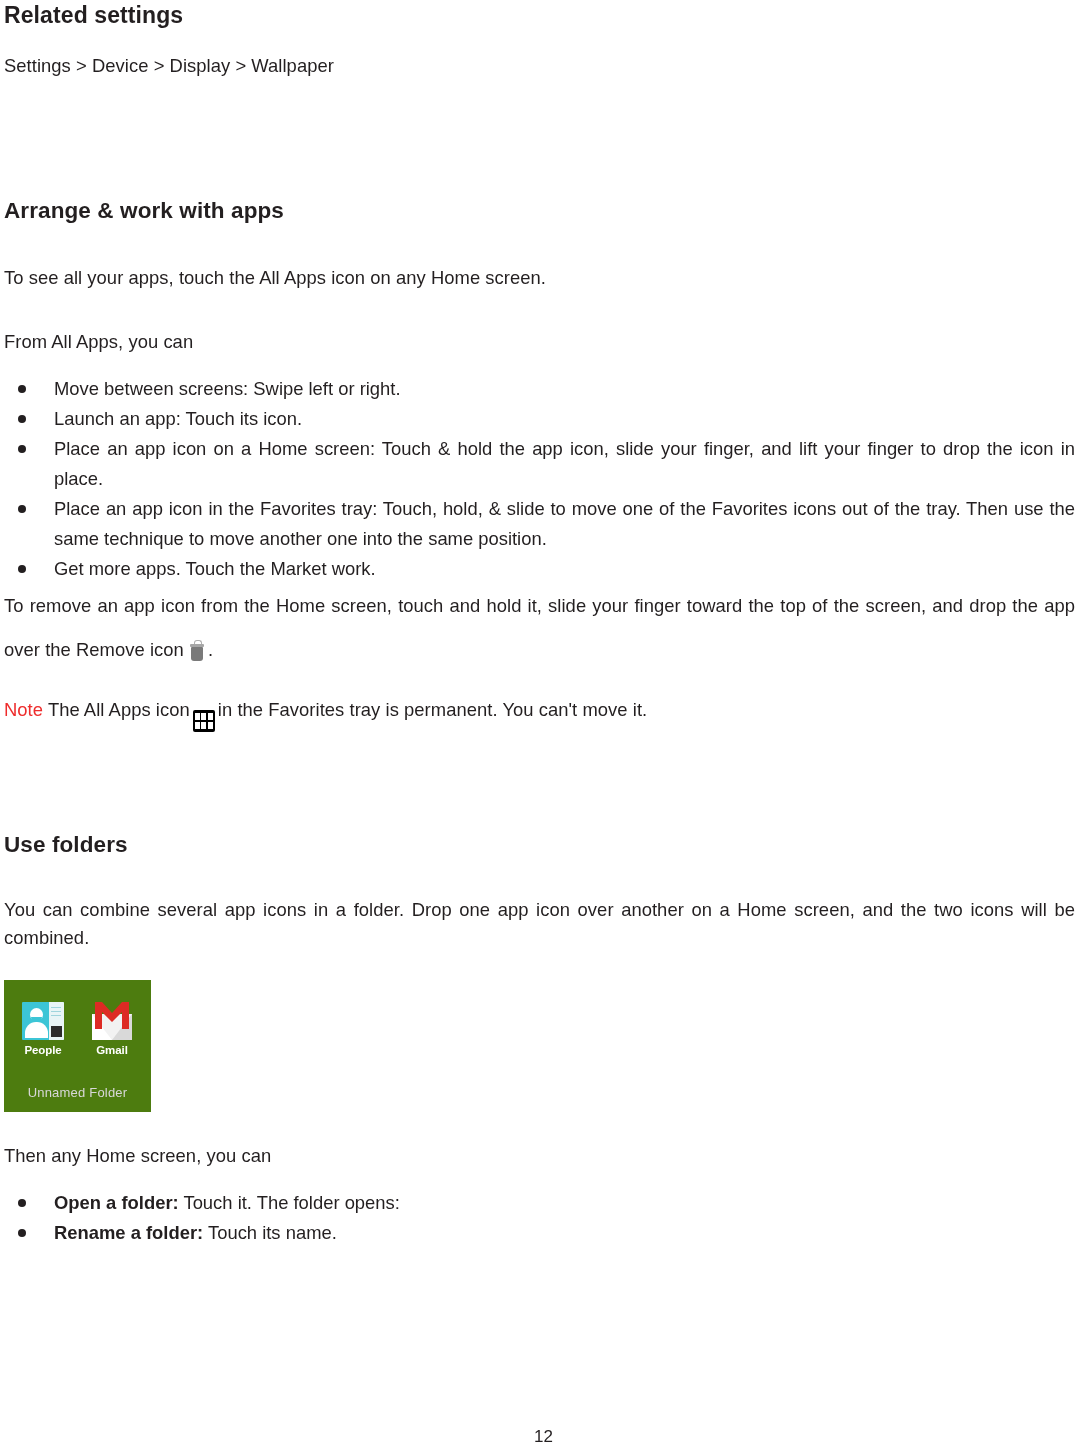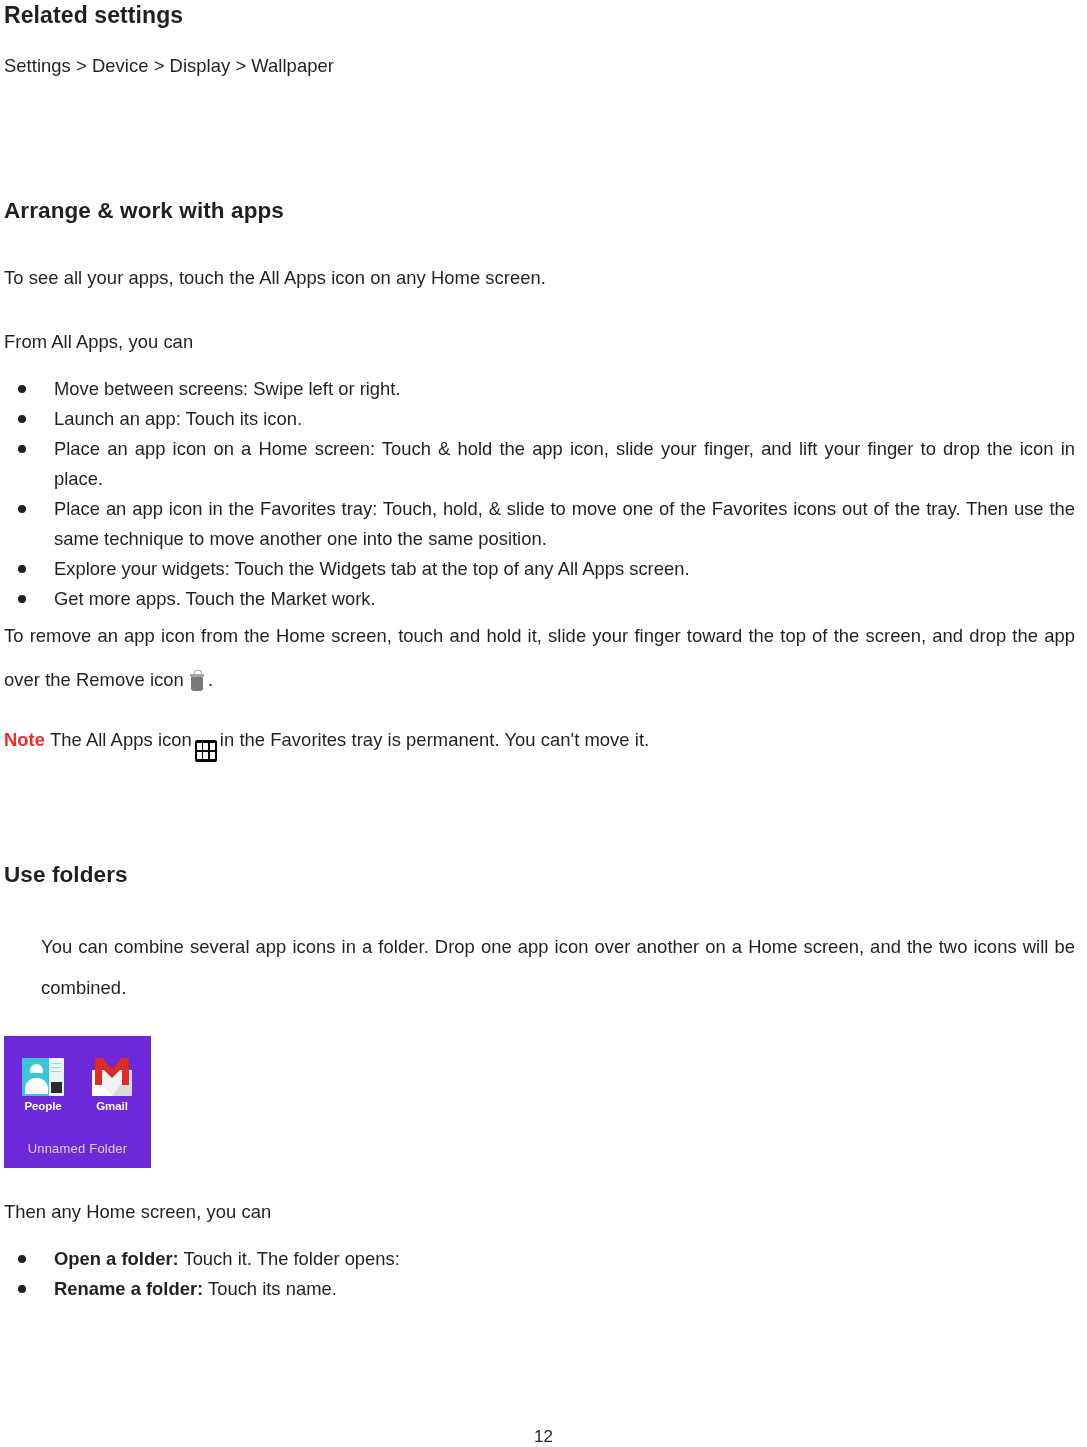--- a/index.html
+++ b/index.html
@@ -140,28 +140,28 @@
     grid-template-rows: repeat(2, 1fr);
     gap: 1.5px;
     width: 100%;
     height: 100%;
   }
   .icon-allapps .cell {
     background: #ffffff;
   }
 
   .note-word {
-    font-weight: bold;
+    font-weight: normal;
   }
 
   
   .folder-shot {
     width: 147px;
     height: 132px;
-    background: #6d28d9;
+    background: #4d7c0f;
     position: relative;
     box-sizing: border-box;
   }
   .folder-apps {
     display: flex;
     padding: 22px 10px 0 10px;
     justify-content: space-between;
   }
   .app-tile {
     width: 58px;
@@ -337,24 +337,20 @@
     <li>
       <span class="dot"></span>
       <span>Place an app icon on a Home screen: Touch &amp; hold the app icon, slide your finger, and lift your finger to drop the icon in place.</span>
     </li>
     <li>
       <span class="dot"></span>
       <span>Place an app icon in the Favorites tray: Touch, hold, &amp; slide to move one of the Favorites icons out of the tray. Then use the same technique to move another one into the same position.</span>
     </li>
     <li>
       <span class="dot"></span>
-      <span>Explore your widgets: Touch the Widgets tab at the top of any All Apps screen.</span>
-    </li>
-    <li>
-      <span class="dot"></span>
       <span>Get more apps. Touch the Market work.</span>
     </li>
   </ul>
 
   <div class="para justify" style="line-height:44px;">
     <span>To remove an app icon from the Home screen, touch and hold it, slide your finger toward the top of the screen, and drop the app over the Remove icon</span><span class="icon-trash"><span class="handle"></span><span class="lid"></span><span class="body"></span></span><span>.</span>
   </div>
 
   <div class="spacer-22"></div>
 
@@ -368,21 +364,21 @@
           <span class="cell"></span>
           <span class="cell"></span>
         </span></span><span>in the Favorites tray is permanent. You can't move it.</span>
   </div>
 
   <div class="spacer-70"></div>
   <div class="spacer-28"></div>
 
   <div class="h-section">Use folders</div>
   <div class="spacer-36"></div>
-  <div class="para justify" style="line-height:41px;margin-left:37px;">You can combine several app icons in a folder. Drop one app icon over another on a Home screen, and the two icons will be combined.</div>
+  <div class="para justify" style="line-height:28px;">You can combine several app icons in a folder. Drop one app icon over another on a Home screen, and the two icons will be combined.</div>
 
   <div class="spacer-28"></div>
 
   <div class="folder-shot">
     <div class="folder-apps">
       <div class="app-tile">
         <div class="ic-people">
           <span class="card">
             <span class="ln l1"></span>
             <span class="ln l2"></span>

